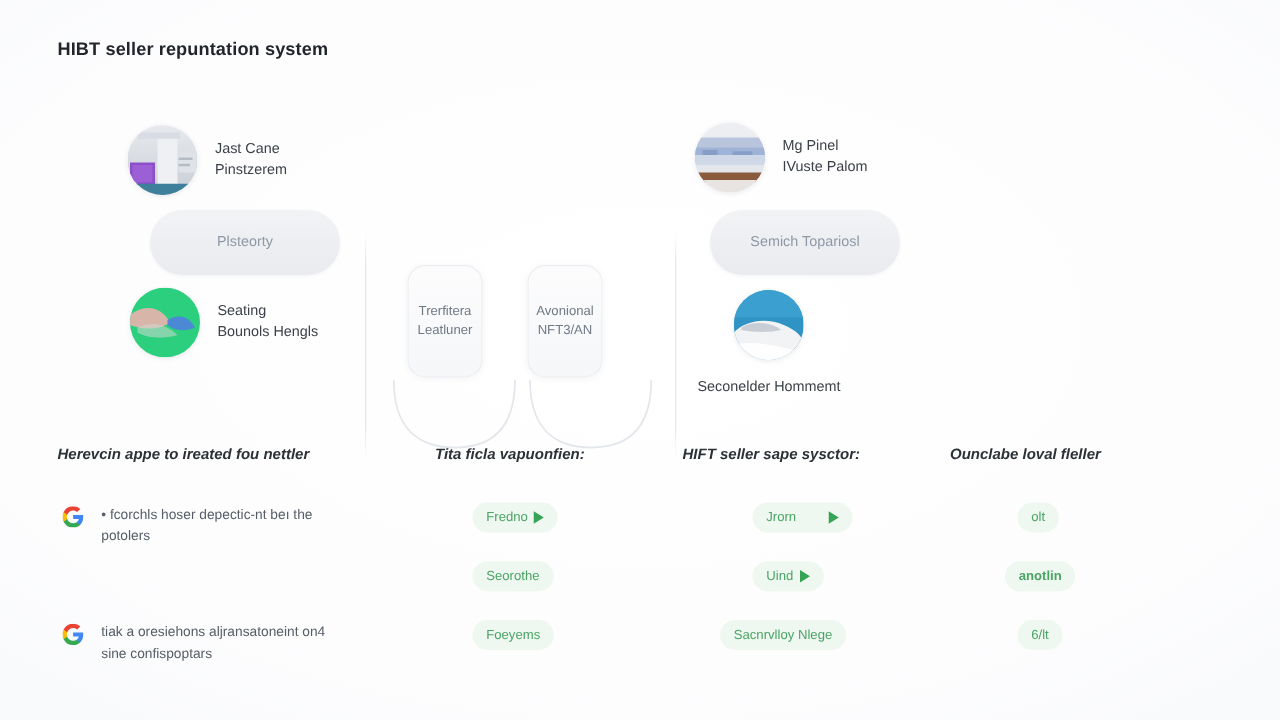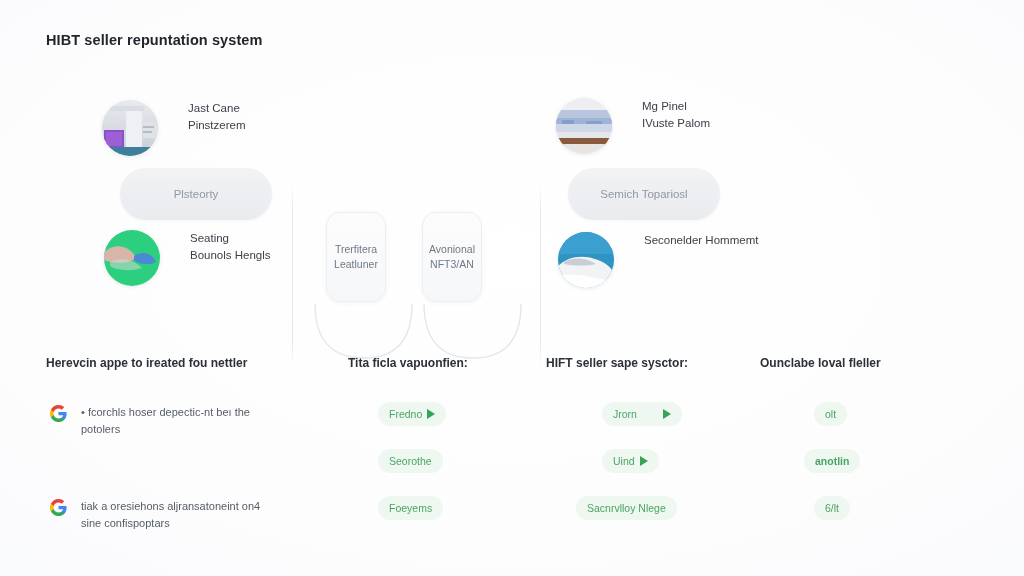--- a/index.html
+++ b/index.html
@@ -52,22 +52,22 @@
     height: 180px;
     background: linear-gradient(to bottom, rgba(225,228,233,0) 0%, #e3e6ea 14%, #e3e6ea 86%, rgba(225,228,233,0) 100%);
   }
   #divider-left  { left: 292px; }
   #divider-right { left: 540px; }
 
   
   .profile-row {
     position: absolute;
     display: flex;
-    align-items: flex-start;
-    gap: 30px;
+    align-items: center;
+    gap: 14px;
   }
   .avatar {
     width: 56px;
     height: 56px;
     border-radius: 50%;
     flex: 0 0 56px;
     box-shadow: 0 1px 4px rgba(40,50,70,0.10);
     overflow: hidden;
     position: relative;
   }
@@ -135,20 +135,21 @@
     width: 1024px;
     height: 230px;
   }
   .col-head {
     position: absolute;
     font-size: 12px;
     font-weight: bold;
     color: #2c3views;
     color: #2c3138;
     white-space: nowrap;
+    font-style: italic;
   }
   #head-0 { left: 46px;  top: 16px; }
   #head-1 { left: 348px; top: 16px; }
   #head-2 { left: 546px; top: 16px; }
   #head-3 { left: 760px; top: 16px; }
 
   
   .list-item {
     position: absolute;
     display: flex;
@@ -286,21 +287,21 @@
       </div>
     </div>
 
     <div class="soft-pill" id="pill-right" style="left:568px; top:82px; width:152px; height:52px;">
       <div>
         <span>Semich</span>
         <span class="l2">Topariosl</span>
       </div>
     </div>
 
-    <div class="profile-row" style="left:558px; top:146px;">
+    <div class="profile-row" style="left:558px; top:146px;flex-direction:column;">
       <div class="avatar">
         <svg viewBox="0 0 56 56" preserveAspectRatio="none">
           <rect width="56" height="56" fill="#2f93c4"></rect>
           <rect x="0" y="0" width="56" height="22" fill="#3b9fd0"></rect>
           <path d="M0 34 C10 24, 26 22, 40 28 C50 32, 56 38, 56 44 L56 56 L0 56 Z" fill="#f2f3f5"></path>
           <path d="M6 30 C16 24, 30 26, 38 32 C30 34, 16 34, 6 32 Z" fill="#c9ced6"></path>
           <path d="M0 44 C14 40, 32 44, 56 50 L56 56 L0 56 Z" fill="#ffffff" opacity="0.9"></path>
         </svg>
       </div>
       <div class="profile-text" style="max-width:190px;">

